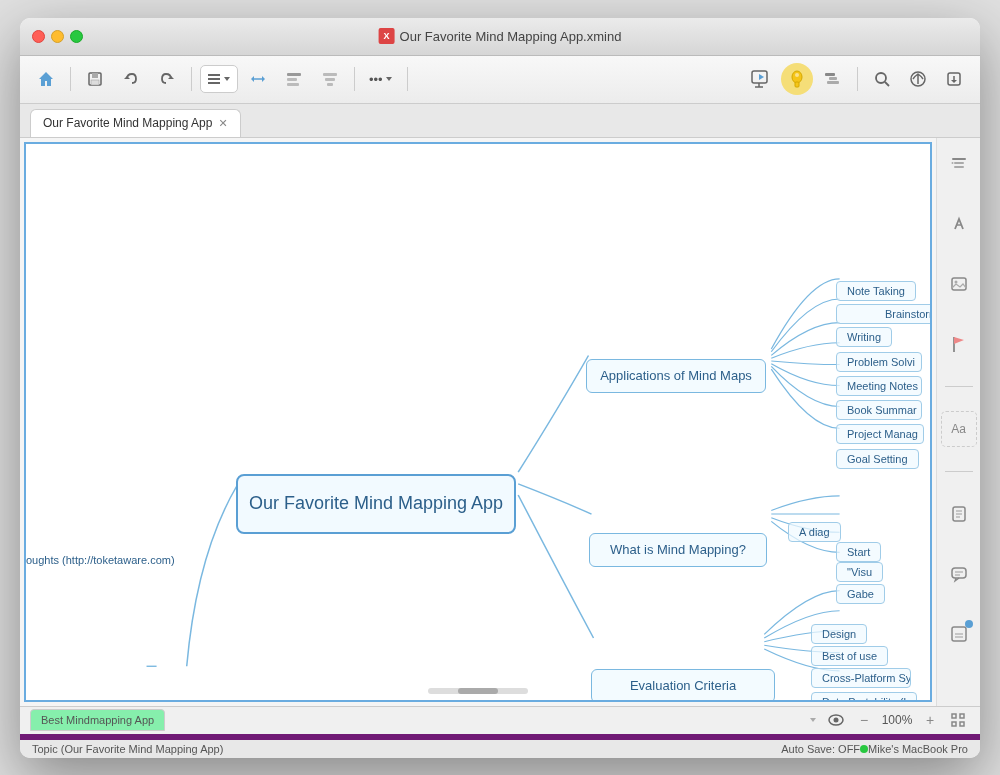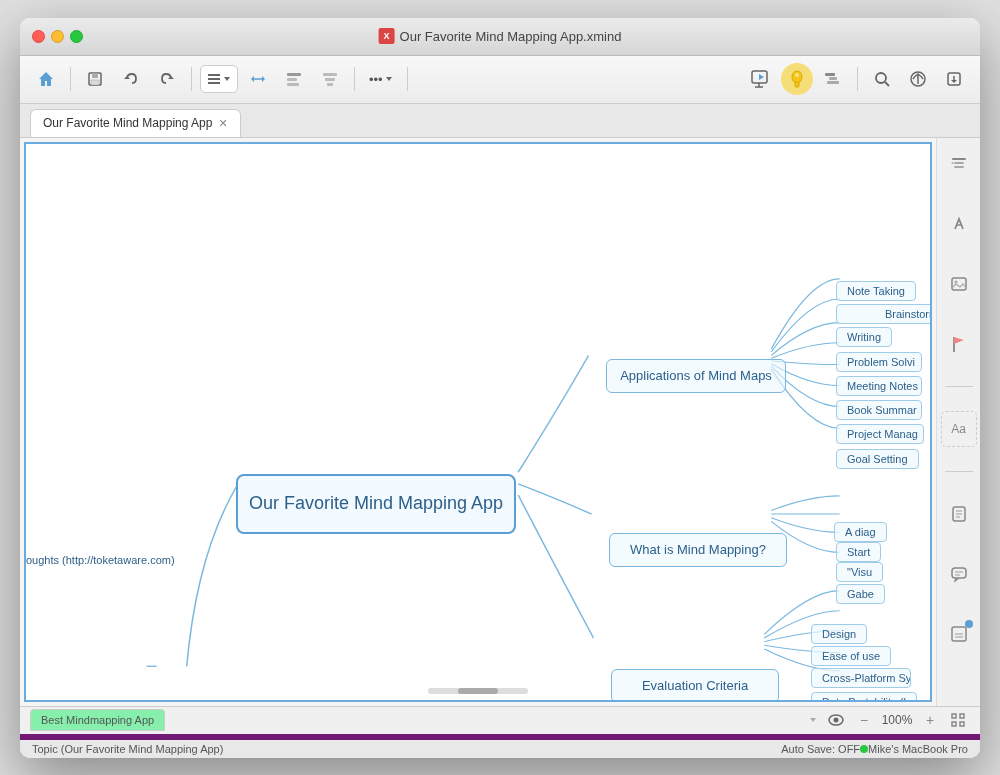--- a/index.html
+++ b/index.html
@@ -268,39 +268,38 @@
       top: 330px;
     }
     .node-branch {
       padding: 6px 14px;
       border: 1.5px solid #7ab8e0;
       border-radius: 6px;
       background: rgba(235, 248, 255, 0.6);
       white-space: nowrap;
       font-size: 13px;
       color: #2c5f8a;
-      margin-left: 20px;
     }
     
     .node-applications {
       width: 180px;
       height: 34px;
       left: 560px;
       top: 215px;
     }
     
     .node-whatismm {
       width: 178px;
       height: 34px;
       left: 563px;
       top: 389px;
     }
     
     .node-evaluation {
-      width: 168px;
+      width: 184px;
       height: 34px;
       left: 565px;
       top: 525px;
     }
 
     
     .small-node {
       position: absolute;
       padding: 3px 10px;
       border: 1px solid #a0cce8;
@@ -533,27 +532,27 @@
 
       <div class="small-node" style="left:810px; top:137px;">Note Taking</div>
       <div class="small-node" style="left:810px; top:160px;padding-left:48px;">Brainstorming</div>
       <div class="small-node" style="left:810px; top:183px;">Writing</div>
       <div class="small-node" style="left:810px; top:208px; max-width:86px; overflow:hidden;">Problem Solvi</div>
       <div class="small-node" style="left:810px; top:232px; max-width:86px; overflow:hidden;">Meeting Notes</div>
       <div class="small-node" style="left:810px; top:256px; max-width:86px; overflow:hidden;">Book Summar</div>
       <div class="small-node" style="left:810px; top:280px; max-width:88px; overflow:hidden;">Project Manag</div>
       <div class="small-node" style="left:810px; top:305px;">Goal Setting</div>
 
-      <div class="small-node" style="left:808px; top:378px; max-width:78px; overflow:hidden;">A diag</div>
+      <div class="small-node" style="left:762px; top:378px; max-width:78px; overflow:hidden;">A diag</div>
       <div class="small-node" style="left:810px; top:398px; max-width:78px; overflow:hidden;">Start</div>
       <div class="small-node" style="left:810px; top:418px; max-width:78px; overflow:hidden;">"Visu</div>
       <div class="small-node" style="left:810px; top:440px; max-width:78px; overflow:hidden;">Gabe</div>
 
       <div class="small-node" style="left:785px; top:480px;">Design</div>
-      <div class="small-node" style="left:785px; top:502px;">Ease of use</div>
+      <div class="small-node" style="left:785px; top:502px;">Best of use</div>
       <div class="small-node" style="left:785px; top:524px; max-width:100px; overflow:hidden;">Cross-Platform Syncing</div>
       <div class="small-node" style="left:785px; top:548px; max-width:106px; overflow:hidden;">Data Portability (Import/</div>
 
       <div class="canvas-scrollbar">
         <div class="canvas-scrollbar-thumb"></div>
       </div>
     </div>
 
     <div class="right-panel">
       <button class="panel-btn">

